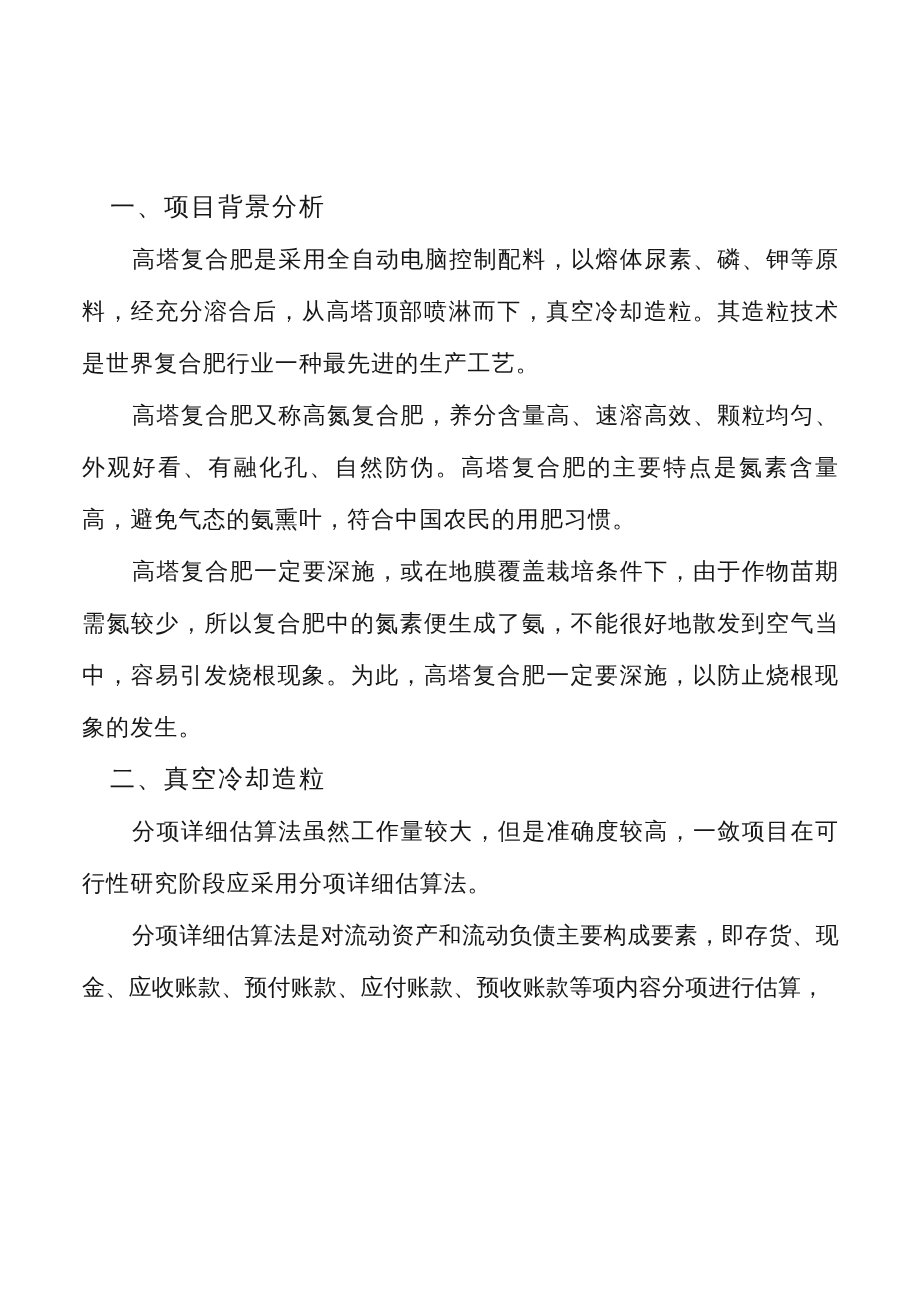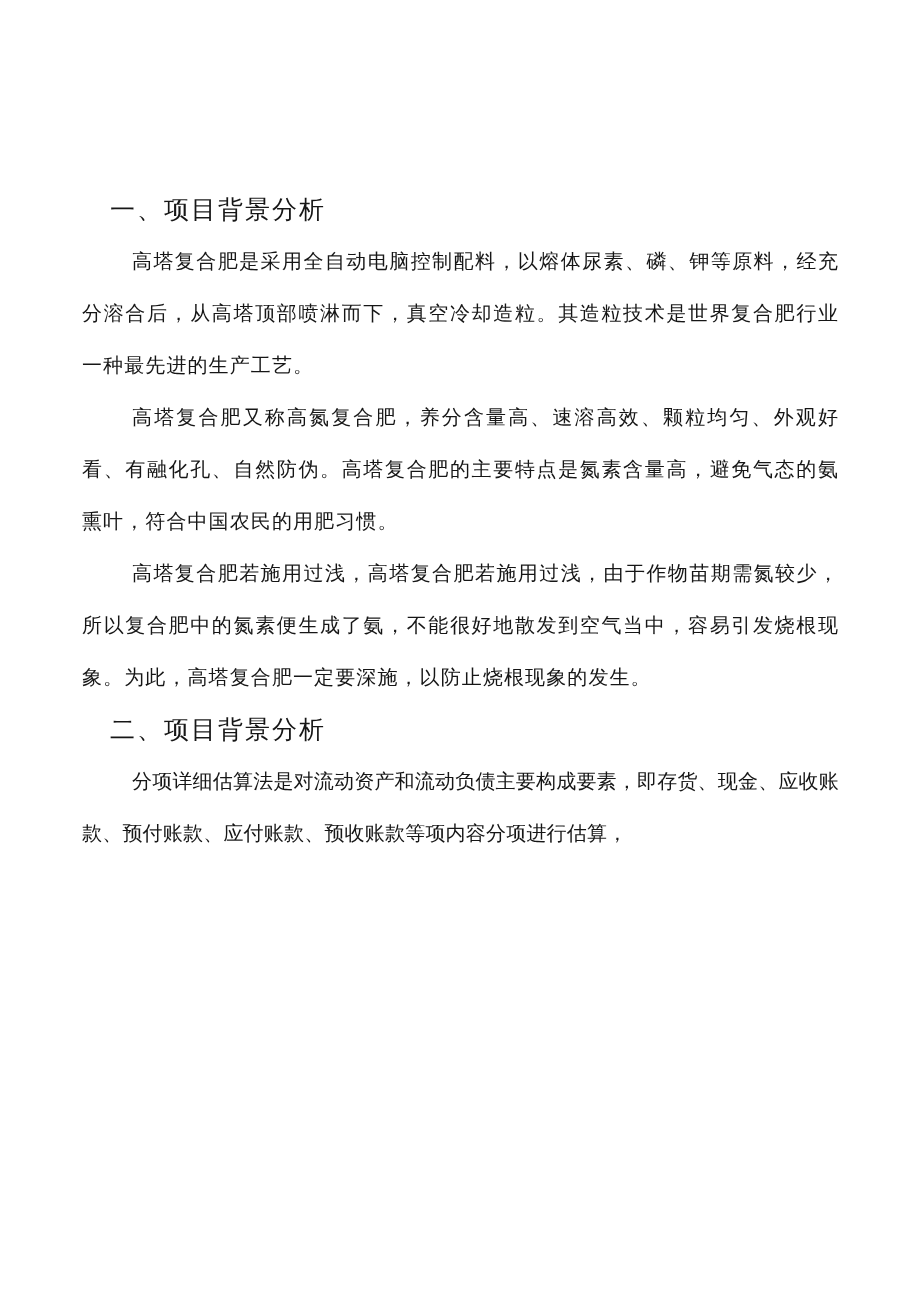--- a/index.html
+++ b/index.html
@@ -7,21 +7,21 @@
     padding: 0;
     background: #ffffff;
   }
 
   .page {
     position: relative;
     width: 920px;
     height: 1221px;
     background: #ffffff;
     overflow: hidden;
-    font-family: Liberation Sans, sans-serif;
+    font-family: Liberation Mono, monospace;
   }
 
   .doc-body {
     position: absolute;
     left: 82px;
     top: 183px;
     width: 757px;
   }
 
   
@@ -30,21 +30,21 @@
     line-height: 52px;
     color: #161616;
     letter-spacing: 2.0px;
     text-indent: 28px;
     white-space: pre;
     font-weight: 400;
   }
 
   
   .para {
-    font-size: 20px;
+    font-size: 23px;
     line-height: 52px;
     color: #161616;
     text-align: justify;
     text-align-last: left;
     text-justify: inter-character;
     text-indent: 50px;
     letter-spacing: 1.1px;
     word-break: break-all;
     font-weight: 400;
   }
@@ -61,22 +61,23 @@
 
   <div class="doc-body">
 
     <div class="heading">一、项目背景分析</div>
 
     <div class="para">高塔复合肥是采用全自动电脑控制配料，以熔体尿素、磷、钾等原料，经充分溶合后，从高塔顶部喷淋而下，真空冷却造粒。其造粒技术是世界复合肥行业一种最先进的生产工艺。</div>
 
     <div class="para">高塔复合肥又称高氮复合肥，养分含量高、速溶高效、颗粒均匀、外观好看、有融化孔、自然防伪。高塔复合肥的主要特点是氮素含量高，避免气态的氨熏叶，符合中国农民的用肥习惯。</div>
 
 
-    <div class="para">高塔复合肥若施用过浅，高塔复合肥若施用过浅，由于作物苗期需氮较少，所以复合肥中的氮素便生成了氨，不能很好地散发到空气当中，容易引发烧根现象。为此，高塔复合肥一定要深施，以防止烧根现象的发生。</div>
+    <div class="para">高塔复合肥一定要深施，或在地膜覆盖栽培条件下，由于作物苗期需氮较少，所以复合肥中的氮素便生成了氨，不能很好地散发到空气当中，容易引发烧根现象。为此，高塔复合肥一定要深施，以防止烧根现象的发生。</div>
 
-    <div class="heading">二、项目背景分析</div>
+    <div class="heading">二、真空冷却造粒</div>
 
+    <div class="para">分项详细估算法虽然工作量较大，但是准确度较高，一敛项目在可行性研究阶段应采用分项详细估算法。</div>
 
     <div class="para dense">分项详细估算法是对流动资产和流动负债主要构成要素，即存货、现金、应收账款、预付账款、应付账款、预收账款等项内容分项进行估算，</div>
 
   </div>
 
 </div>
 
 </body></html>

